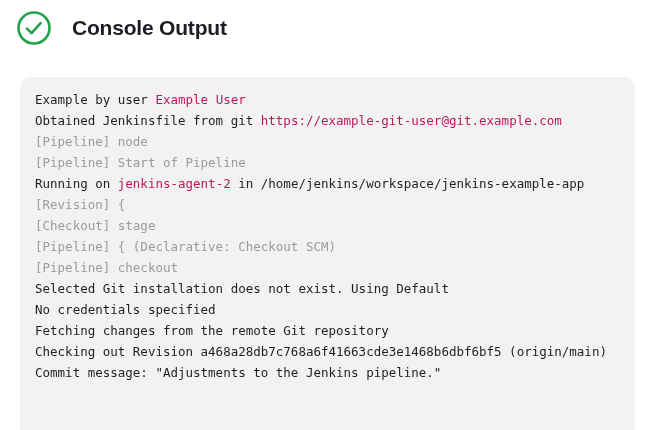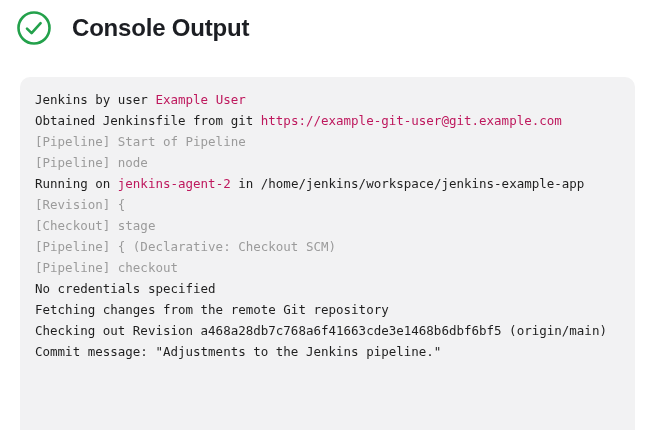--- a/index.html
+++ b/index.html
@@ -14,21 +14,21 @@
     padding: 10px 0 0 16px;
     height: 46px;
   }
   .status-icon {
     width: 36px;
     height: 36px;
     flex: 0 0 36px;
   }
   .page-title {
     margin-left: 20px;
-    font-size: 24px;
+    font-size: 21px;
     font-weight: 700;
     letter-spacing: -0.2px;
     color: #1c1e23;
   }
   .console-panel {
     margin: 31px 15px 0 20px;
     background: #f2f2f3;
     border-radius: 10px;
     padding: 12px 16px 20px 15px;
     font-family: "DejaVu Sans Mono", monospace;
@@ -47,26 +47,27 @@
 
 <div class="header">
   <svg class="status-icon" viewBox="0 0 36 36" fill="none" xmlns="http://www.w3.org/2000/svg">
     <circle cx="18" cy="18" r="15.5" stroke="#23A14B" stroke-width="2.6"></circle>
     <path d="M11 18.6 L15.6 23.2 L24.6 13.2" stroke="#23A14B" stroke-width="2.6" stroke-linecap="round" stroke-linejoin="round"></path>
   </svg>
   <h1 class="page-title">Console Output</h1>
 </div>
 
 <div class="console-panel">
-    <div class="console-line"><span class="seg-plain">Jenkins by user </span><a class="seg-link">Example User</a></div>
+    <div class="console-line"><span class="seg-plain">Example by user </span><a class="seg-link">Example User</a></div>
     <div class="console-line"><span class="seg-plain">Obtained Jenkinsfile from git </span><a class="seg-link">https://example-git-user@git.example.com</a></div>
+    <div class="console-line"><span class="seg-muted">[Pipeline] node</span></div>
     <div class="console-line"><span class="seg-muted">[Pipeline] Start of Pipeline</span></div>
-    <div class="console-line"><span class="seg-muted">[Pipeline] node</span></div>
     <div class="console-line"><span class="seg-plain">Running on </span><a class="seg-link">jenkins-agent-2</a><span class="seg-plain"> in /home/jenkins/workspace/jenkins-example-app</span></div>
     <div class="console-line"><span class="seg-muted">[Revision] {</span></div>
     <div class="console-line"><span class="seg-muted">[Checkout] stage</span></div>
     <div class="console-line"><span class="seg-muted">[Pipeline] { (Declarative: Checkout SCM)</span></div>
     <div class="console-line"><span class="seg-muted">[Pipeline] checkout</span></div>
+    <div class="console-line"><span class="seg-plain">Selected Git installation does not exist. Using Default</span></div>
     <div class="console-line"><span class="seg-plain">No credentials specified</span></div>
     <div class="console-line"><span class="seg-plain">Fetching changes from the remote Git repository</span></div>
     <div class="console-line"><span class="seg-plain">Checking out Revision a468a28db7c768a6f41663cde3e1468b6dbf6bf5 (origin/main)</span></div>
     <div class="console-line"><span class="seg-plain">Commit message: "Adjustments to the Jenkins pipeline."</span></div>
   </div>
 
 </body></html>

